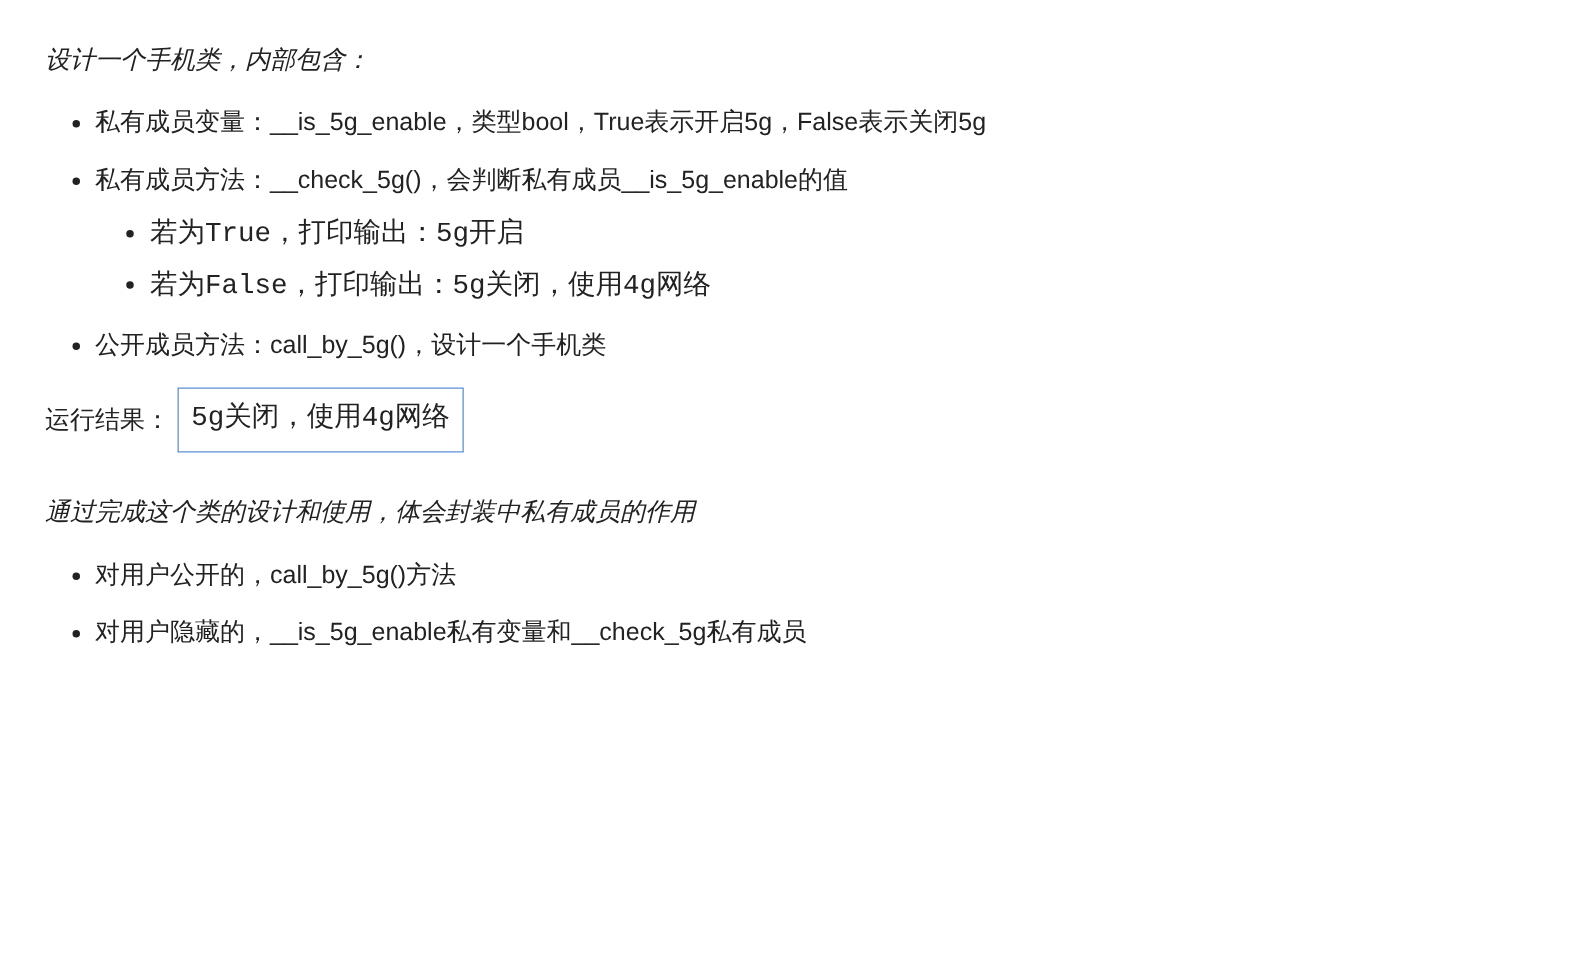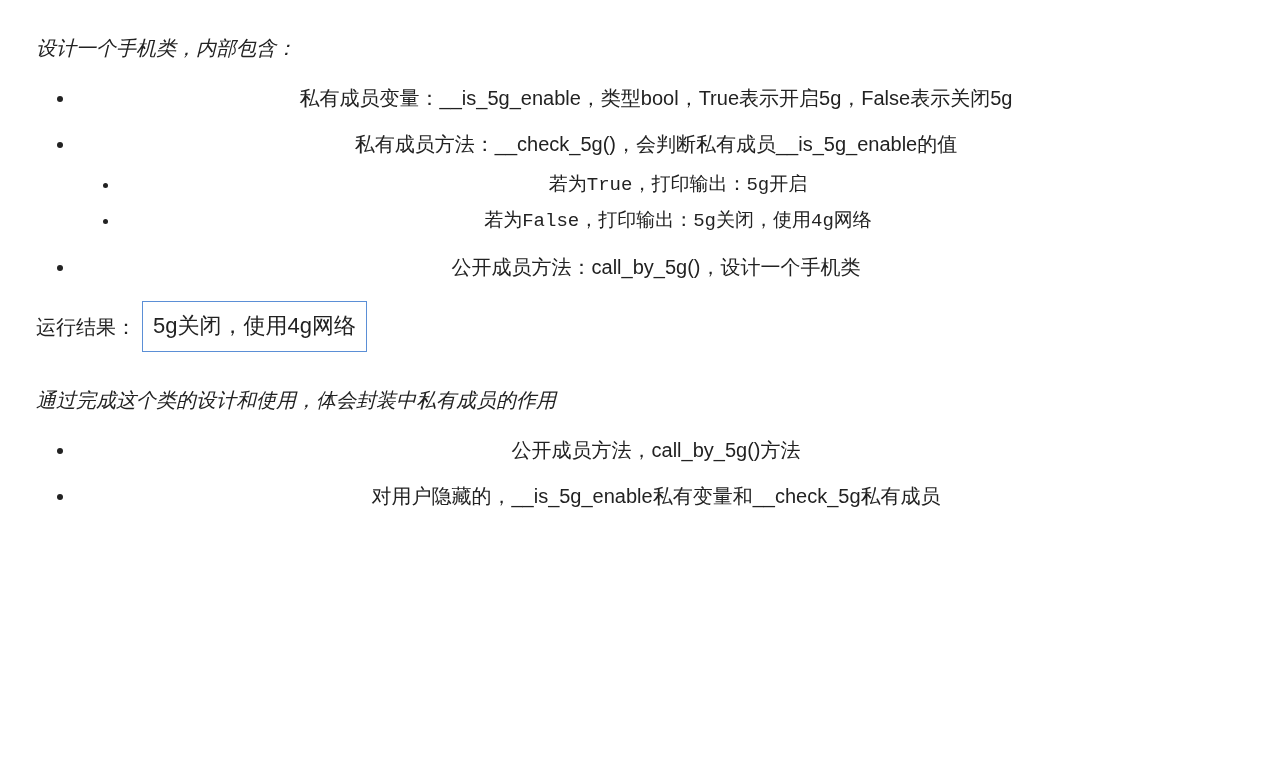--- a/index.html
+++ b/index.html
@@ -10,43 +10,42 @@
     line-height: 1.6;
     color: #222;
     background: #fff;
   }
   .content { max-width: 1200px; }
   p { margin: 0 0 18px 0; font-style: italic; }
   ul.bullet-list {
     list-style-type: disc;
     padding-left: 40px;
     margin: 0 0 18px 0;
-    text-align: center;
   }
   ul.bullet-list > li { margin-bottom: 14px; }
   ul.sub-list {
     list-style-type: disc;
     padding-left: 44px;
     margin: 10px 0 0 0;
     font-family: "Consolas","Courier New",monospace;
-    font-size: 19px;
+    font-size: 22px;
   }
   ul.sub-list > li { margin-bottom: 6px; }
   .run-row {
     display: flex;
     align-items: center;
     margin: 0 0 24px 0;
   }
   .run-label { flex: 0 0 auto; margin-right: 6px; line-height: 1.9; }
   .run-box {
     border: 1.5px solid #5b8fd6;
     padding: 4px 10px 6px 10px;
     font-size: 22px;
     line-height: 1.8;
-    font-family: Liberation Sans, sans-serif;
+    font-family: Liberation Mono, monospace;
   }
   .run-box div { white-space: nowrap; }
   .summary { margin-top: 32px; }
 </style>
 </head>
 <body>
 
 <div class="content">
 
   <p>设计一个手机类，内部包含：</p>
@@ -70,17 +69,17 @@
   <div class="run-row">
     <span class="run-label">运行结果：</span>
     <div class="run-box">
       <div>5g关闭，使用4g网络</div>
     </div>
   </div>
 
   <p class="summary">通过完成这个类的设计和使用，体会封装中私有成员的作用</p>
 
   <ul class="bullet-list">
-    <li>公开成员方法，call_by_5g()方法</li>
+    <li>对用户公开的，call_by_5g()方法</li>
     <li>对用户隐藏的，__is_5g_enable私有变量和__check_5g私有成员</li>
   </ul>
 
 </div>
 
 </body></html>

